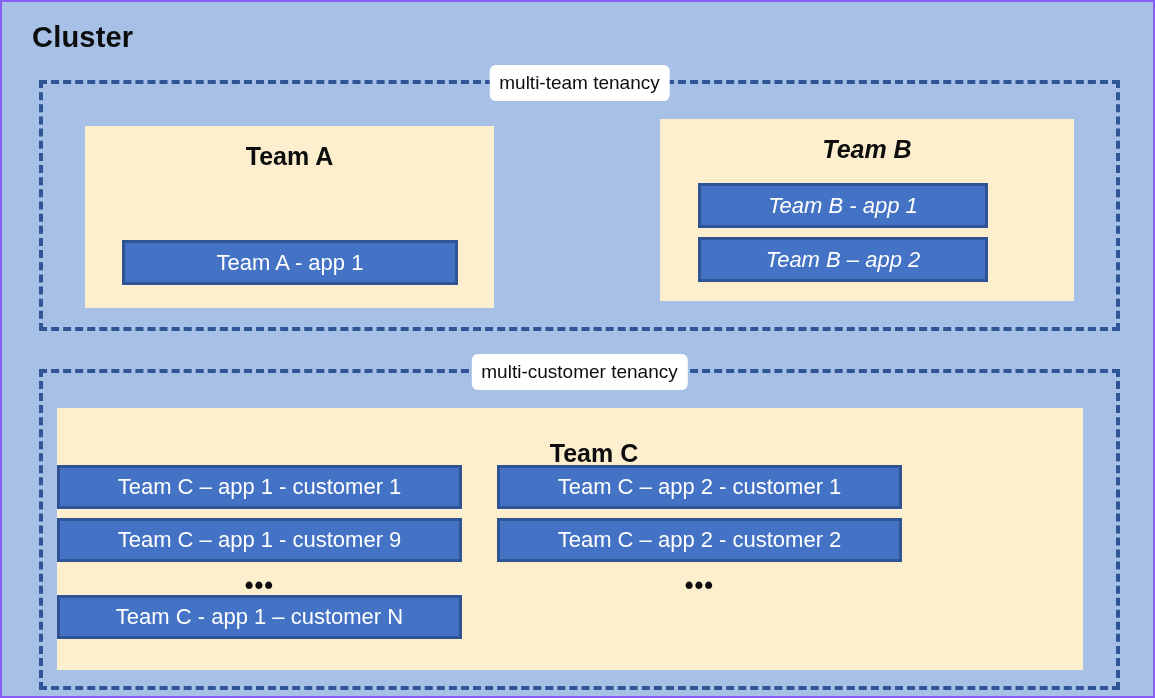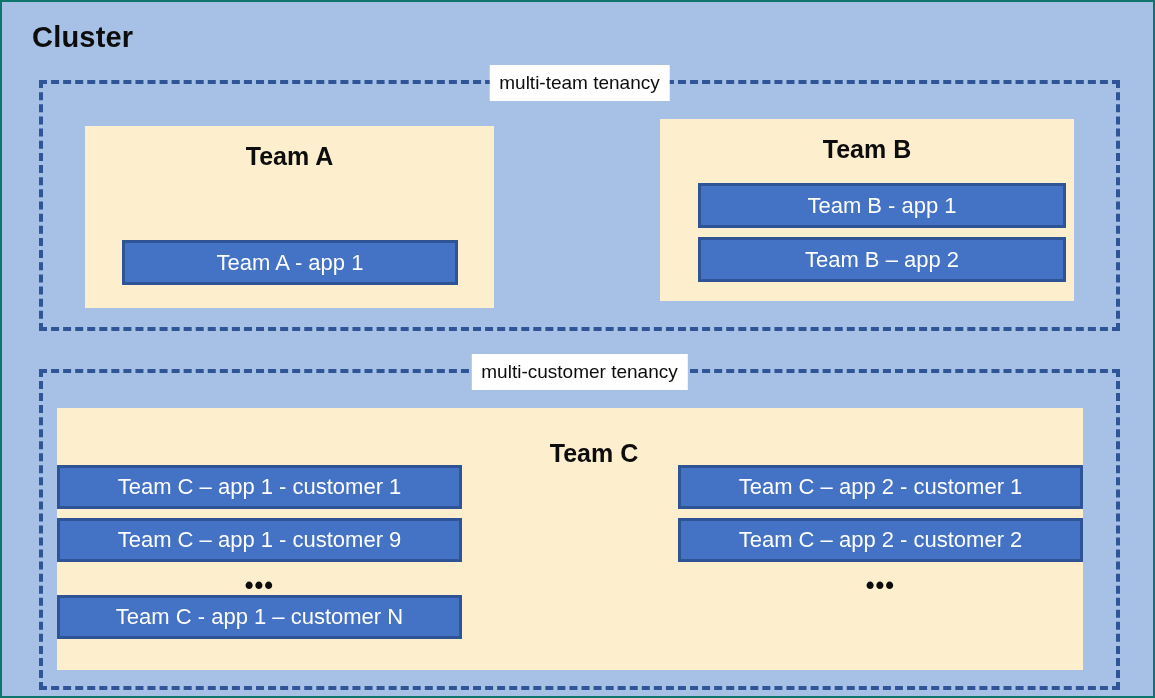--- a/index.html
+++ b/index.html
@@ -11,21 +11,21 @@
     font-family: "Liberation Sans", sans-serif;
   }
 
   
   .cluster {
     position: relative;
     width: 1155px;
     height: 698px;
     box-sizing: border-box;
     background: #a6c0e6;
-    border: 2px solid #0f766e;
+    border: 2px solid #8b5cf6;
     overflow: hidden;
   }
 
   .cluster-title {
     position: absolute;
     left: 30px;
     top: 19px;
     font-size: 29px;
     font-weight: bold;
     color: #0d0d0d;
@@ -59,20 +59,21 @@
     position: absolute;
     top: -19px;
     left: 50%;
     transform: translateX(-50%);
     background: #ffffff;
     color: #0d0d0d;
     font-size: 19px;
     line-height: 1;
     padding: 8px 10px 9px 10px;
     white-space: nowrap;
+    border-radius: 6px;
   }
 
   
   .team-box {
     position: absolute;
     box-sizing: border-box;
     background: #fdeecd;
     border: 0;
   }
 
@@ -81,20 +82,21 @@
     top: 124px;
     width: 409px;
     height: 182px;
   }
 
   #team-b-box {
     left: 658px;
     top: 117px;
     width: 414px;
     height: 182px;
+    font-style: italic;
   }
 
   #team-c-box {
     left: 55px;
     top: 406px;
     width: 1026px;
     height: 262px;
   }
 
   .team-title {
@@ -131,34 +133,34 @@
     width: 336px;
     margin-top: 24px;
   }
   #team-a-apps .app-box { height: 45px; }
 
   
   #team-b-apps {
     position: absolute;
     left: 38px;
     top: 64px;
-    width: 368px;
+    width: 290px;
   }
   #team-b-apps .app-box { height: 45px; margin-bottom: 9px; }
   #team-b-apps .app-box:last-child { margin-bottom: 8px; }
 
   
   .team-c-columns {
     position: absolute;
     left: 0;
     top: 57px;
     width: 100%;
     display: flex;
-    justify-content: space-between;
-    gap: 75px;
+    justify-content: flex-start;
+    gap: 35px;
   }
   .team-c-column { width: 405px; }
   .team-c-column .app-box {
     height: 44px;
     margin-bottom: 9px;
   }
   .team-c-column .app-box:last-child { margin-bottom: 16px; }
 
   .ellipsis {
     text-align: center;

